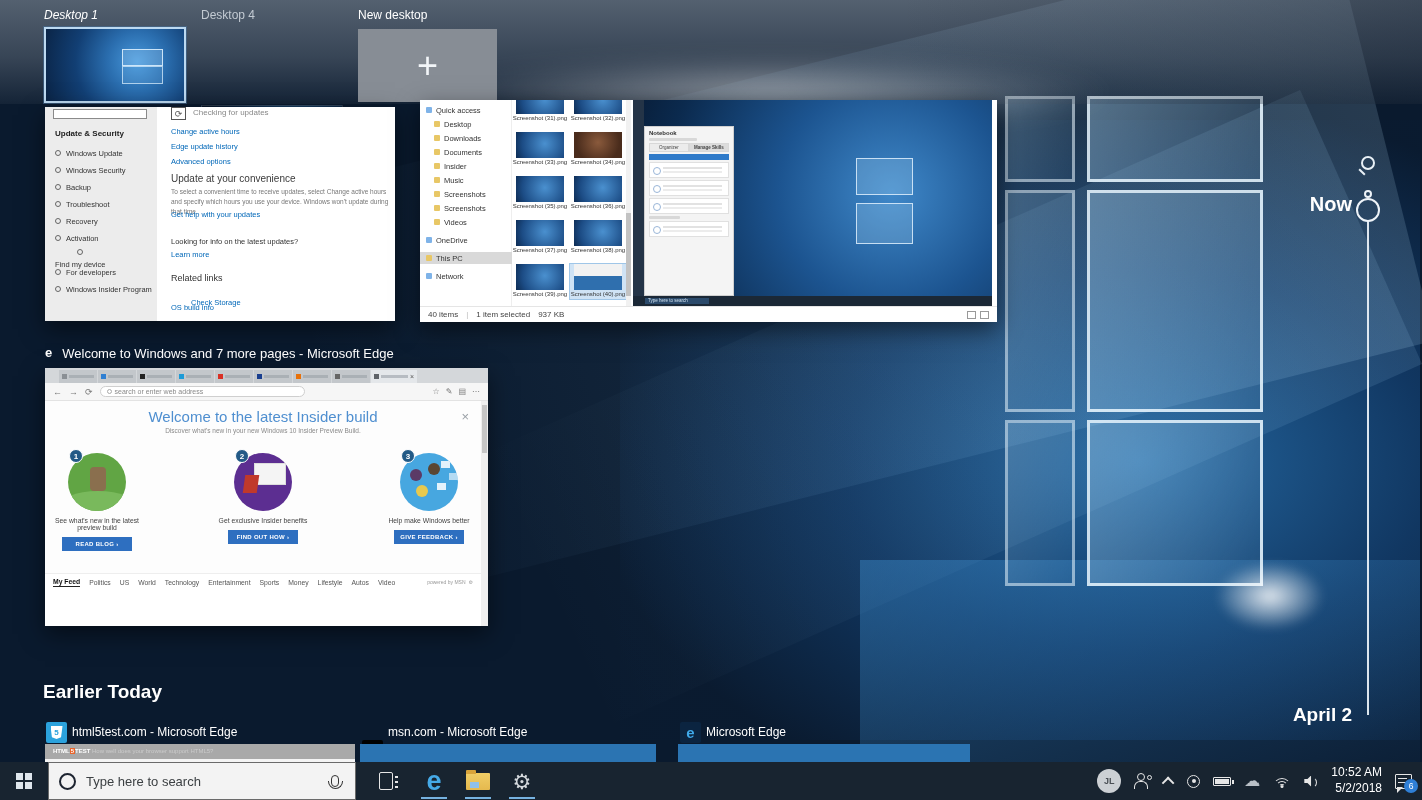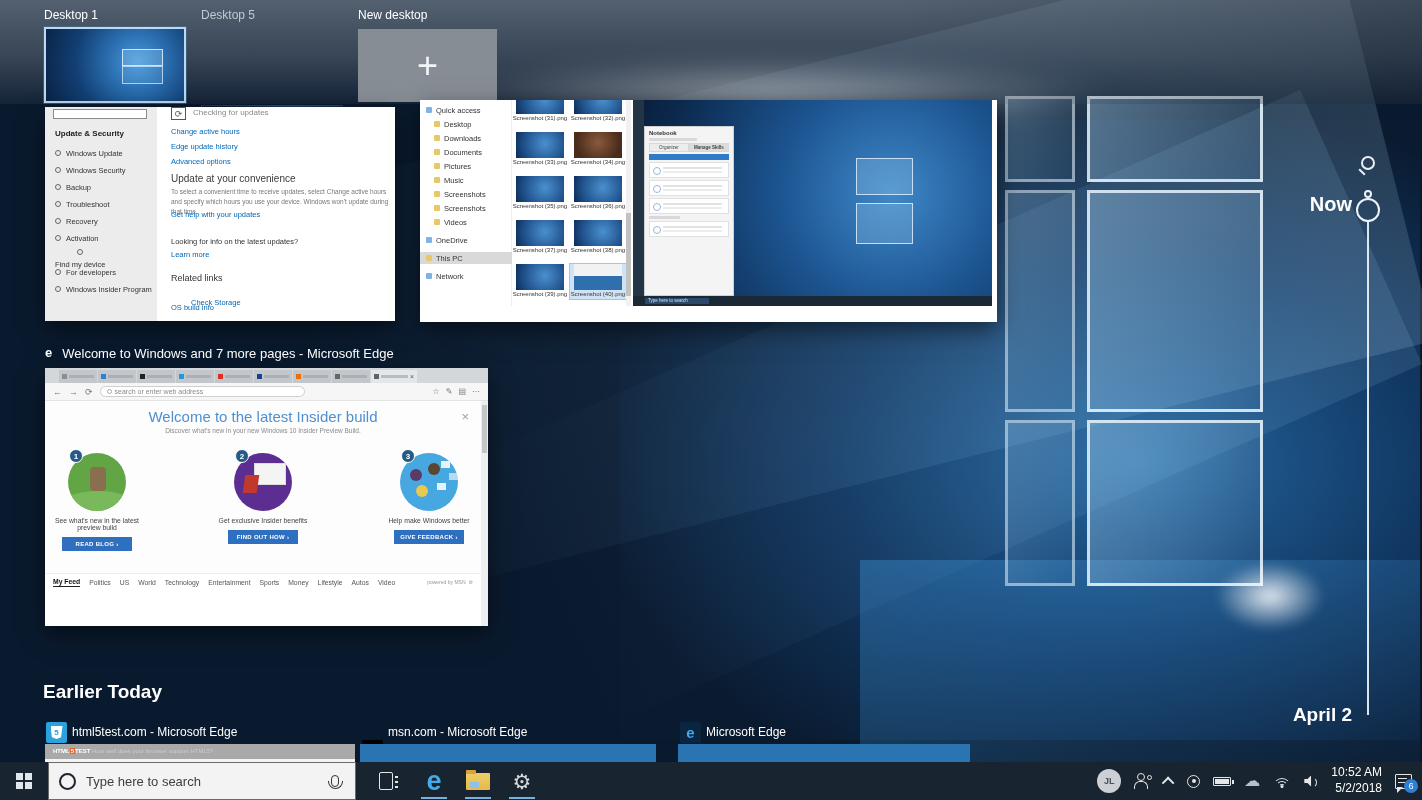--- a/index.html
+++ b/index.html
@@ -273,23 +273,23 @@
       <b></b>
     </div>
   <div class="tl-now">Now</div>
   <div class="tl-ring"></div>
   <div class="tl-tick"></div>
   <div class="tl-date">April 2</div>
 
   <div class="strip">
     <div class="strip-fade"></div>
     <div class="fog"></div>
-    <div class="dlabel" style="left:44px;">Desktop 1</div>
+    <div class="dlabel" style="left:44px;font-style:italic;">Desktop 1</div>
     <div class="dthumb hero sel-desktop" style="left:44px;"></div>
-    <div class="dlabel" style="left:201px;color:#c2cad2;">Desktop 5</div>
+    <div class="dlabel" style="left:201px;color:#c2cad2;">Desktop 4</div>
     <div class="dthumb hero dim-desktop" style="left:201px;top:29px;height:73px;"></div>
     <div class="dlabel" style="left:358px;">New desktop</div>
     <div class="new-tile">
       <span class="new-plus">+</span>
     </div>
   </div>
 
   <div class="win" id="settings">
     <div class="set-side">
       <div class="set-search"></div>
@@ -361,21 +361,21 @@
       <div class="ex-item" style="top:32px;left:14px;">
           <i></i>
           <span>Downloads</span>
         </div>
       <div class="ex-item" style="top:46px;left:14px;">
           <i></i>
           <span>Documents</span>
         </div>
       <div class="ex-item" style="top:60px;left:14px;">
           <i></i>
-          <span>Pictures</span>
+          <span>Insider</span>
         </div>
       <div class="ex-item" style="top:74px;left:14px;">
           <i></i>
           <span>Music</span>
         </div>
       <div class="ex-item" style="top:88px;left:14px;">
           <i></i>
           <span>Screenshots</span>
         </div>
       <div class="ex-item" style="top:102px;left:14px;">
@@ -458,20 +458,30 @@
         <div class="cort-btn"></div>
         <div class="cort-card"></div>
         <div class="cort-card"></div>
         <div class="cort-card"></div>
         <div class="cort-bar" style="width:35%;"></div>
         <div class="cort-card"></div>
       </div>
       <div class="mini-task">
         <div class="mini-search">Type here to search</div>
       </div>
+    </div>
+    <div class="ex-status">
+      <span>40 items</span>
+      <span style="color:#bbb;">|</span>
+      <span>1 item selected</span>
+      <span>937 KB</span>
+      <span class="right">
+        <i class="vicon"></i>
+        <i class="vicon"></i>
+      </span>
     </div>
   </div>
 
   <div class="edge-title">
     <span class="edge-e">e</span>
     <span>Welcome to Windows and 7 more pages - Microsoft Edge</span>
   </div>
 
   <div class="win" id="edge">
     <div class="tabs">

